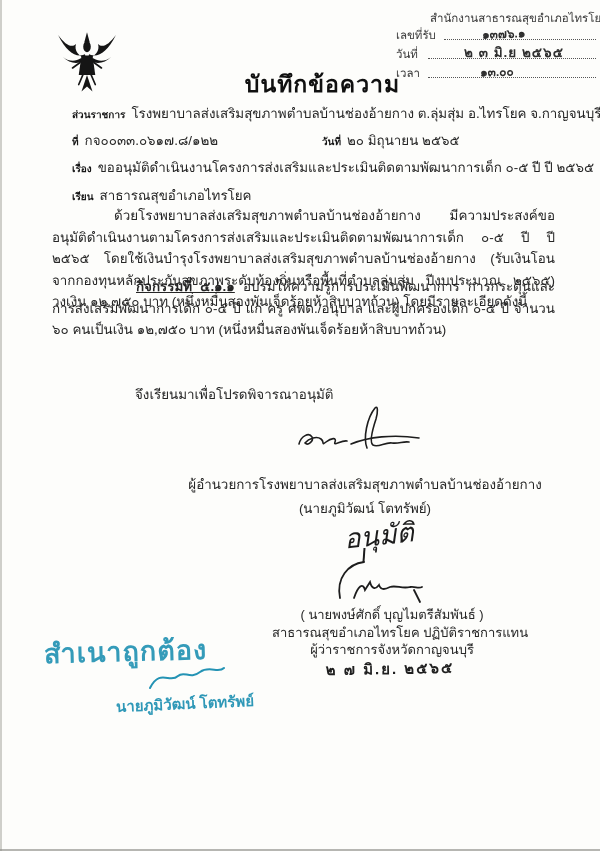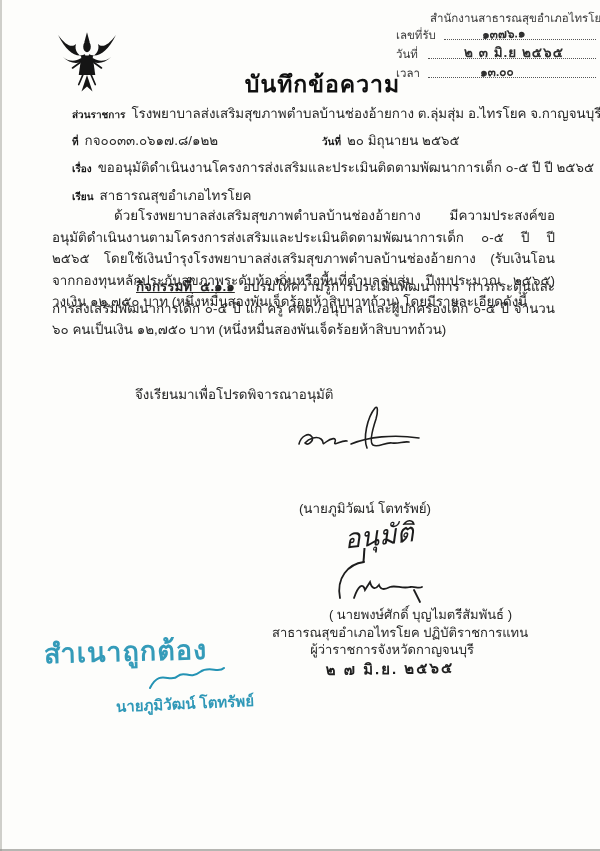--- a/index.html
+++ b/index.html
@@ -46,21 +46,21 @@
 
   
   .sig-director { position:absolute; left:293px; top:404px; width:132px; height:52px; }
   .signer-name { position:absolute; top:455px; left:245px; width:240px; text-align:center; font-size:13.4px;margin-top:43px; }
   .signer-pos  { position:absolute; top:474px; left:145px; width:440px; text-align:center; font-size:13.4px; }
 
   
   .approve-word { position:absolute; left:344px; top:514px; font-size:27px; font-style:italic; color:#1c1c1c; transform:rotate(-6deg); }
   .approve-tick { position:absolute; left:363px; top:548px; width:2px; height:14px; background:#1c1c1c; transform:rotate(4deg); }
   .sig-approver { position:absolute; left:330px; top:556px; width:125px; height:52px; }
-  .appr-name { position:absolute; top:604px; left:272px; width:240px; text-align:right; font-size:13px; white-space:nowrap; }
+  .appr-name { position:absolute; top:604px; left:272px; width:240px; text-align:center; font-size:13px; white-space:nowrap; }
   .appr-pos1 { position:absolute; top:622px; left:272px; width:246px; text-align:center; font-size:13px; white-space:nowrap; }
   .appr-pos2 { position:absolute; top:639px; left:272px; width:240px; text-align:center; font-size:13px; white-space:nowrap; }
   .appr-date { position:absolute; top:657px; left:320px; width:140px; text-align:center; font-size:15px; font-weight:bold; letter-spacing:2px; color:#1f1f1f; transform:rotate(-1deg); }
 
   
   .copy-stamp { position:absolute; left:44px; top:630px; width:200px; height:90px; color:#2493b4; }
   .copy-text { position:absolute; left:0; top:0; font-size:27px; font-weight:bold; letter-spacing:1px; transform:rotate(-1.5deg); opacity:.92; white-space:nowrap; }
   .copy-sig  { position:absolute; left:98px; top:30px; width:86px; height:36px; }
   .copy-name { position:absolute; left:72px; top:62px; font-size:15px; font-weight:bold; transform:rotate(-2.5deg); opacity:.95; white-space:nowrap; }
 </style>
@@ -132,20 +132,21 @@
   <div class="closing">จึงเรียนมาเพื่อโปรดพิจารณาอนุมัติ</div>
 
   <svg class="sig-director" viewBox="0 0 132 52">
     <g stroke="#1d1d1d" stroke-width="1.6" fill="none" stroke-linecap="round">
       <path d="M6 40 C8 32 16 28 19 33 C21 37 15 42 12 39 C16 34 24 32 28 35 C32 38 28 42 33 38 C38 34 44 33 42 38 C40 43 48 36 54 37"></path>
       <path d="M74 44 C70 34 74 14 82 4 C85 1 85 8 83 15 C79 27 76 38 80 41 C85 44 92 38 99 39 C106 40 110 37 116 38"></path>
       <path d="M58 40 C75 33 100 30 126 34"></path>
     </g>
   </svg>
   <div class="signer-name">(นายภูมิวัฒน์ โตทรัพย์)</div>
+  <div class="signer-pos">ผู้อำนวยการโรงพยาบาลส่งเสริมสุขภาพตำบลบ้านช่องอ้ายกาง</div>
 
   <div class="approve-word">อนุมัติ</div>
   <div class="approve-tick"></div>
   <svg class="sig-approver" viewBox="0 0 125 52">
     <g stroke="#1d1d1d" stroke-width="1.8" fill="none" stroke-linecap="round">
       <path d="M34 6 C18 8 6 22 10 42"></path>
       <path d="M24 42 C28 30 33 26 35 34 L40 26 C42 34 46 33 49 29 C51 35 56 33 60 31 C66 29 72 33 80 31 C85 30 88 33 92 31"></path>
       <path d="M84 34 L90 46"></path>
     </g>
   </svg>

